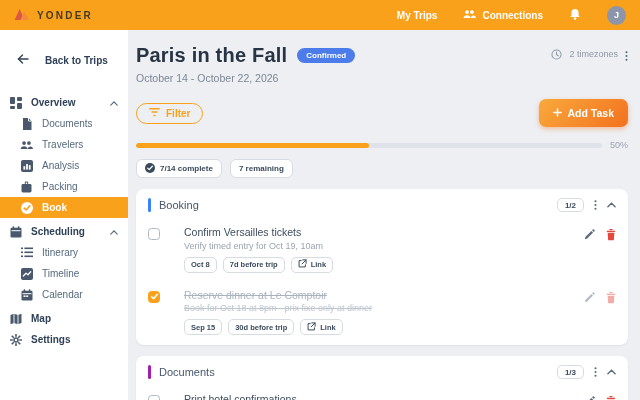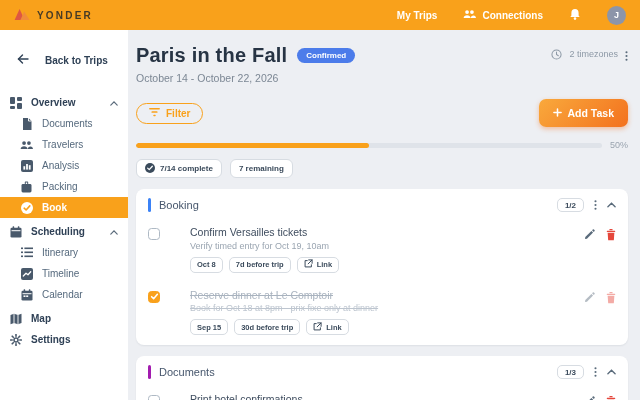--- a/index.html
+++ b/index.html
@@ -63,21 +63,21 @@
   .card-title{font-size:11px;color:#46566C;font-weight:500}
   .card-right{margin-left:auto;display:flex;align-items:center;gap:10px}
   .count-badge{border:1px solid #D7DCE2;border-radius:5px;padding:1.5px 7px;font-size:8px;font-weight:700;color:#3A4A5B}
   .icon-btn{display:flex;align-items:center;color:#5A6B7B;cursor:pointer;background:none;border:none;padding:0}
 
   .tasks{margin-top:5px}
   .task{display:flex;padding:9px 12px 7px}
   .checkbox{width:12px;height:12px;border:1.5px solid #AEB9C4;border-radius:3.5px;background:#fff;
     margin-top:2px;flex-shrink:0;cursor:pointer;display:flex;align-items:center;justify-content:center}
   .task.done .checkbox{background:#F9A11B;border-color:#F9A11B}
-  .task-body{flex:1;margin-left:30px}
+  .task-body{flex:1;margin-left:24px}
   .task-title{font-size:10.5px;color:#3F4D5F;font-weight:500}
   .task-desc{font-size:9px;color:#9AA5B1;margin-top:2.5px}
   .task.done .task-title{color:#A9B3BF;text-decoration:line-through}
   .task.done .task-desc{color:#BDC5CF;text-decoration:line-through}
   .badge-row{display:flex;gap:6px;margin-top:6px}
   .pill{border:1px solid #D7DCE2;border-radius:5px;padding:1.5px 6px;font-size:7.5px;font-weight:700;
     color:#3A4A5B;display:flex;align-items:center;gap:4px;background:#fff}
   .pill.link{cursor:pointer}
   .task-actions{display:flex;gap:11px;margin-top:3px;align-items:flex-start}
   .task.done .task-actions{opacity:.45}

